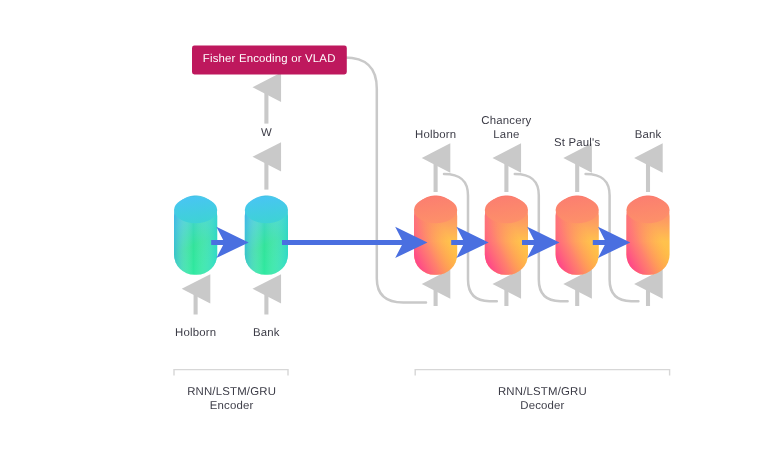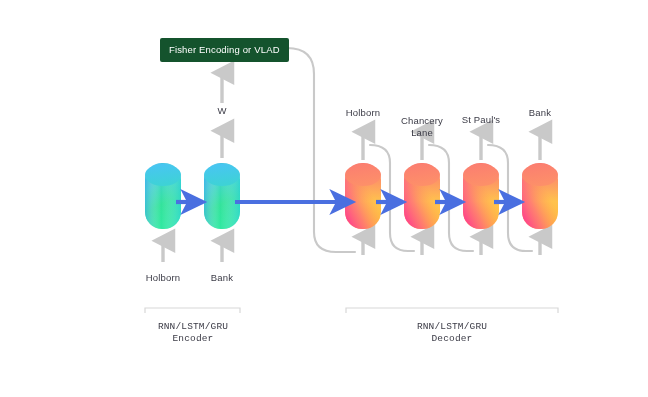--- a/index.html
+++ b/index.html
@@ -20,25 +20,24 @@
     color:#3b3b46;
     text-align:center;
     white-space:pre-line;
     letter-spacing:.15px;
     pointer-events:none;
   }
   .lbl.group{
     font-size:9.5px;
     line-height:12px;
     color:#3b3b46;
-    font-family:Liberation Mono, monospace;
   }
   .fisher-box{
     position:absolute;
-    background:#14532d;
+    background:#be185d;
     color:#ffffff;
     font-size:9.5px;
     line-height:13px;
     padding:5px 9px 6px 9px;
     border-radius:2px;
     white-space:nowrap;
     letter-spacing:.15px;
   }
 </style>
 </head>
@@ -171,21 +170,21 @@
   </svg>
 
   <div class="fisher-box" style="left:160px;top:38px;">Fisher Encoding or VLAD</div>
 
   <div class="lbl" style="left:198px;top:105px;width:48px;">W</div>
 
   <div class="lbl" style="left:135px;top:272px;width:56px;">Holborn</div>
   <div class="lbl" style="left:194px;top:272px;width:56px;">Bank</div>
 
   <div class="lbl" style="left:333px;top:107px;width:60px;">Holborn</div>
-  <div class="lbl" style="left:392px;top:95px;width:60px;margin-top:20px;">Chancery
+  <div class="lbl" style="left:392px;top:95px;width:60px;">Chancery
 Lane</div>
   <div class="lbl" style="left:451px;top:114px;width:60px;">St Paul's</div>
   <div class="lbl" style="left:510px;top:107px;width:60px;">Bank</div>
 
   <div class="lbl group" style="left:132px;top:321px;width:122px;">RNN/LSTM/GRU
 Encoder</div>
   <div class="lbl group" style="left:391px;top:321px;width:122px;">RNN/LSTM/GRU
 Decoder</div>
 
 </div>

